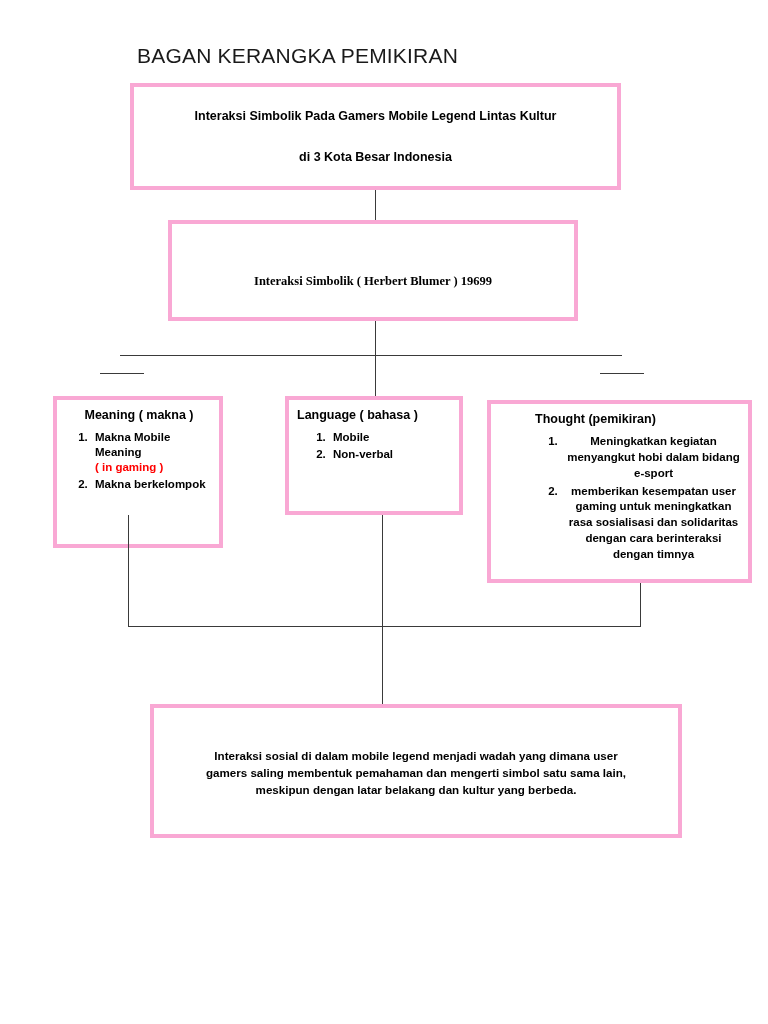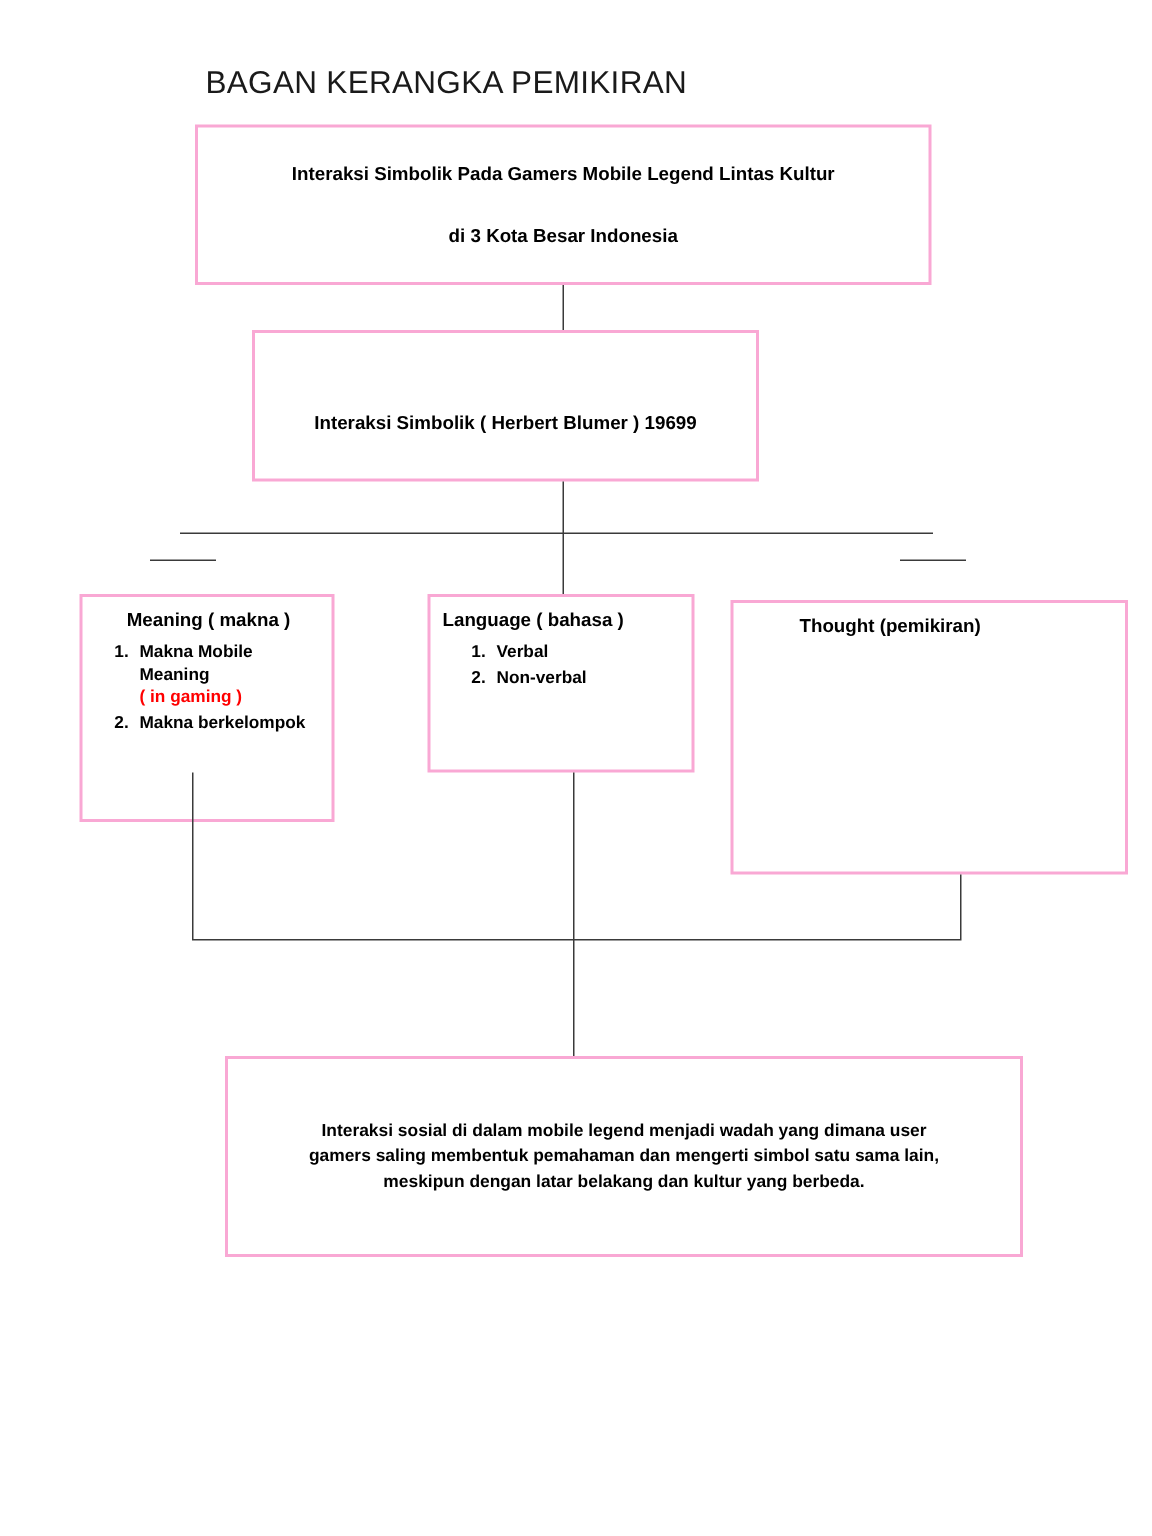--- a/index.html
+++ b/index.html
@@ -28,21 +28,21 @@
     font-weight: normal;
     color: #1a1a1a;
     letter-spacing: 0.2px;
     white-space: nowrap;
   }
 
   
   .node {
     position: absolute;
     box-sizing: border-box;
-    border: 2px solid #f9a8d4;
+    border: 4px solid #f9a8d4;
     background: #ffffff;
     color: #000000;
   }
 
   
   .line {
     position: absolute;
     background: #3a3a3a;
   }
   .line.h { height: 1px; }
@@ -65,25 +65,26 @@
     font-weight: bold;
     text-align: center;
     line-height: 1.3;
   }
   #box-theme .line1 { margin-bottom: 24px; }
 
   
   #box-theory {
     left: 168px;
     top: 220px;
-    width: 338px;
+    width: 410px;
     height: 101px;
     display: flex;
     align-items: center;
     justify-content: center;
+    font-family: Liberation Serif, serif;
   }
   #box-theory .txt {
     font-size: 12.5px;
     font-weight: bold;
     text-align: center;
     margin-top: 22px;
   }
 
   
   .concept {
@@ -188,27 +189,31 @@
       </li>
       <li>
         <span>Makna berkelompok</span>
       </li>
     </ol>
   </div>
 
   <div class="node concept" id="box-language">
     <div class="head">Language ( bahasa )</div>
     <ol>
-      <li>Verbal</li>
+      <li>Mobile</li>
       <li>Non-verbal</li>
     </ol>
   </div>
 
   <div class="node concept" id="box-thought">
     <div class="head">Thought (pemikiran)</div>
+    <ol>
+      <li>Meningkatkan kegiatan menyangkut hobi dalam bidang e-sport</li>
+      <li>memberikan kesempatan user gaming untuk meningkatkan rasa sosialisasi dan solidaritas dengan cara berinteraksi dengan timnya</li>
+    </ol>
   </div>
 
   <div class="line v" style="left:128px; top:515px; height:111px;"></div>
   <div class="line v" style="left:382px; top:515px; height:111px;"></div>
   <div class="line v" style="left:640px; top:583px; height:43px;"></div>
   <div class="line h" style="left:128px; top:626px; width:513px;"></div>
   <div class="line v" style="left:382px; top:626px; height:78px;"></div>
 
   <div class="node" id="box-conclusion">
     <div class="txt">Interaksi sosial di dalam mobile legend menjadi wadah yang dimana user gamers saling membentuk pemahaman dan mengerti simbol satu sama lain, meskipun dengan latar belakang dan kultur yang berbeda.</div>

